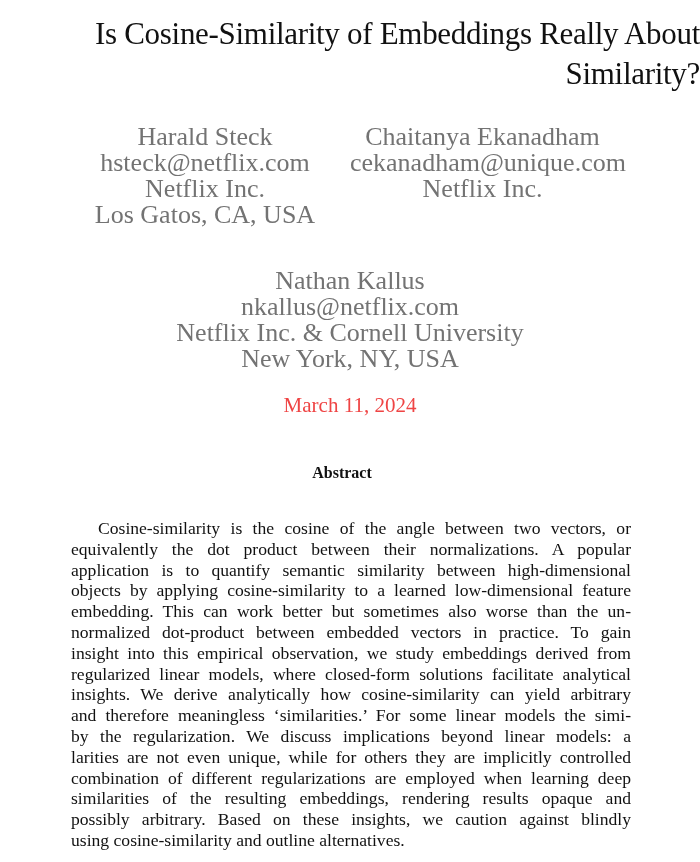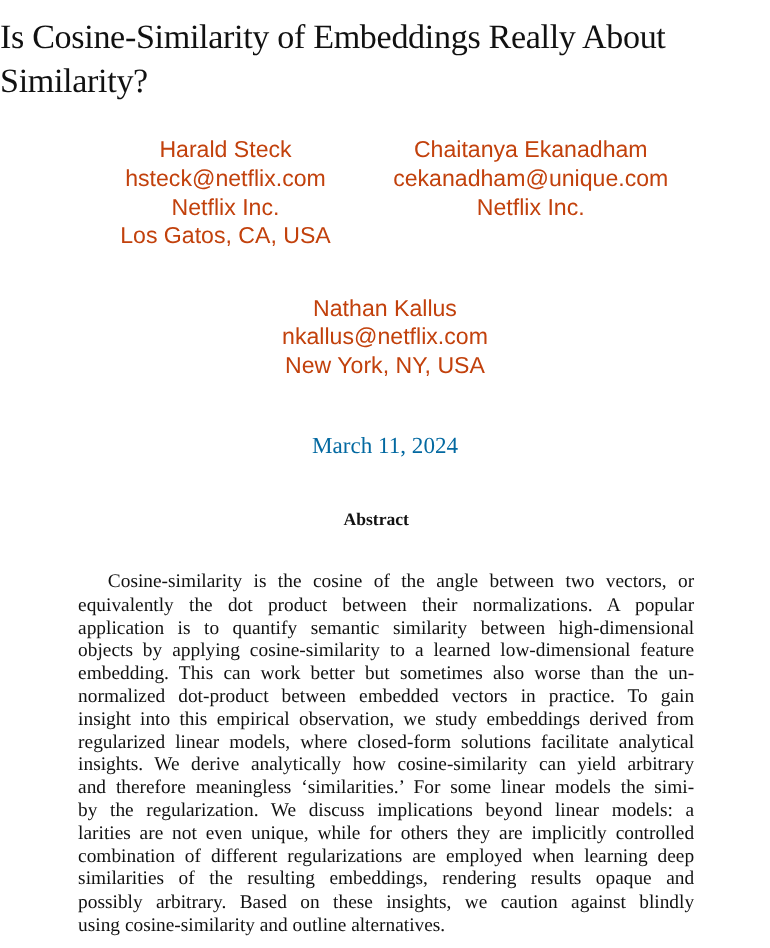--- a/index.html
+++ b/index.html
@@ -13,49 +13,49 @@
       overflow: hidden;
       position: relative;
       font-family: "DejaVu Serif", "Liberation Serif", serif;
       color: #1a1a1a;
     }
     .title {
       position: absolute;
       left: 0;
       top: 14px;
       width: 700px;
-      text-align: left;
+      text-align: right;
       font-family: "Liberation Serif", "DejaVu Serif", serif;
       font-size: 31px;
       line-height: 40px;
       letter-spacing: -0.3px;
       color: #111;
     }
     .author-block {
       position: absolute;
       text-align: center;
-      font-family: Liberation Sans, sans-serif;
-      font-size: 21px;
+      font-family: Liberation Serif, serif;
+      font-size: 26px;
       line-height: 26px;
-      color: #c2410c;
+      color: #737373;
     }
     .author-block div { white-space: nowrap; }
     #author-1 { left: 80px; width: 250px; top: 124px; }
     #author-2 { left: 350px; width: 265px; top: 124px; }
     #author-3 { left: 150px; width: 400px; top: 268px; }
     .date {
       position: absolute;
       left: 0;
       width: 700px;
       top: 392px;
       text-align: center;
       font-family: "Liberation Serif", "DejaVu Serif", serif;
       font-size: 21px;
       line-height: 26px;
-      color: #0369a1;
+      color: #ef4444;
     }
     .abstract-heading {
       position: absolute;
       left: 0;
       width: 684px;
       top: 463px;
       text-align: center;
       font-family: "Liberation Serif", "DejaVu Serif", serif;
       font-weight: bold;
       font-size: 16px;
@@ -101,20 +101,21 @@
 
 <div class="author-block" id="author-2">
   <div>Chaitanya Ekanadham</div>
   <div>cekanadham@unique.com</div>
   <div>Netflix Inc.</div>
 </div>
 
 <div class="author-block" id="author-3">
   <div>Nathan Kallus</div>
   <div>nkallus@netflix.com</div>
+  <div>Netflix Inc. &amp; Cornell University</div>
   <div>New York, NY, USA</div>
 </div>
 
 <div class="date">March 11, 2024</div>
 
 <div class="abstract-heading">Abstract</div>
 
 <div class="abstract-body">
   <span class="abstract-line first">Cosine-similarity is the cosine of the angle between two vectors, or</span>
   <span class="abstract-line">equivalently the dot product between their normalizations.  A popular</span>

